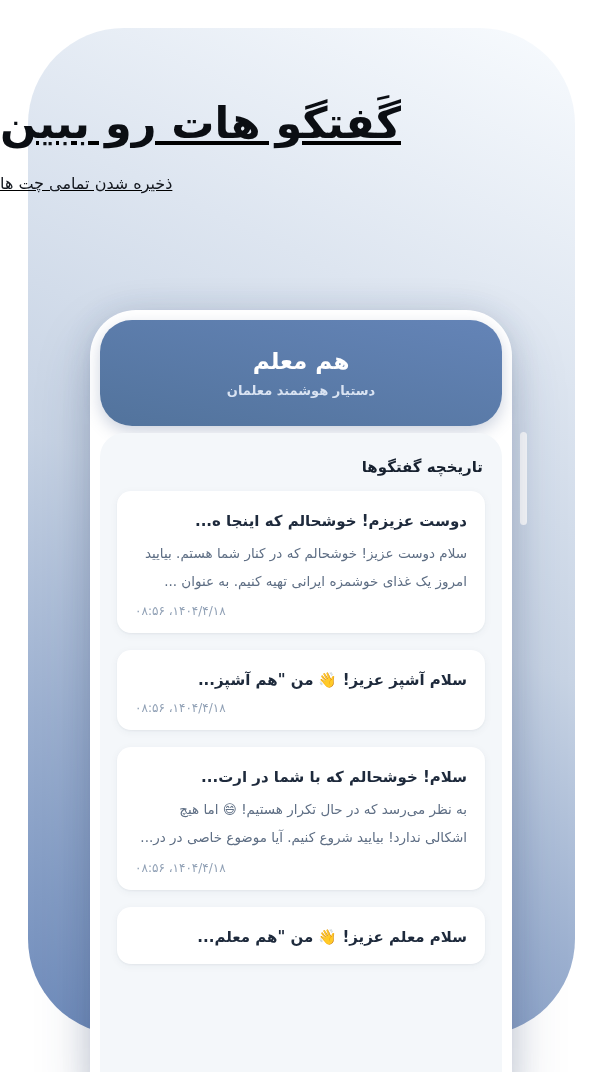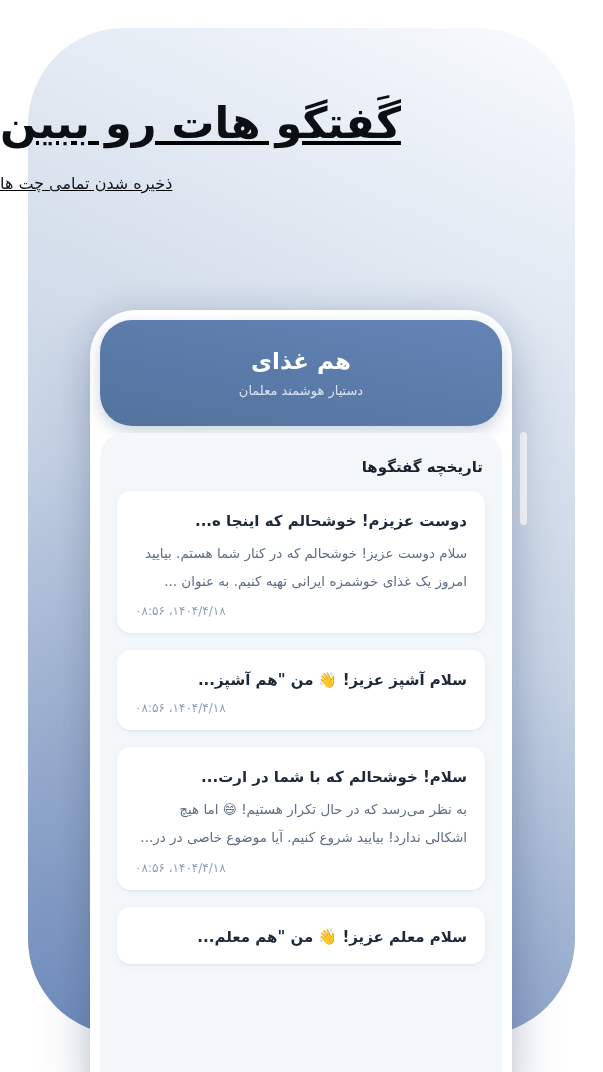--- a/index.html
+++ b/index.html
@@ -89,20 +89,21 @@
     box-shadow:0 6px 16px rgba(74,98,140,.28);
   }
   .app-title{
     color:#ffffff;
     font-size:23px;
     font-weight:bold;
   }
   .app-subtitle{
     color:#d9e3f2;
     font-size:13px;
+    font-weight:bold;
   }
   .phone-screen{
     margin-top:7px;
     height:667px;
     background:var(--screen-bg);
     border-radius:24px 24px 0 0;
     overflow:hidden;
   }
   .section-title{
     padding:25px 19px 15px;
@@ -149,21 +150,21 @@
 
 <div class="hero-text" dir="rtl">
   <div class="hero-title">گَفتگو هات رو ببین</div>
   <div class="hero-subtitle">ذخیره شدن تمامی چت ها</div>
 </div>
 
 <div class="side-button"></div>
 
 <div class="phone">
   <div class="phone-header">
-    <div class="app-title">هم غذای</div>
+    <div class="app-title">هم معلم</div>
     <div class="app-subtitle">دستیار هوشمند معلمان</div>
   </div>
   <div class="phone-screen">
     <div class="section-title">تاریخچه گفتگوها</div>
 
     <div class="chat-card">
       <div class="chat-title">دوست عزیزم! خوشحالم که اینجا ه...</div>
       <div class="chat-preview">سلام دوست عزیز! خوشحالم که در کنار شما هستم. بیایید امروز یک غذای خوشمزه ایرانی تهیه کنیم. به عنوان ...</div>
       <div class="chat-time">۱۴۰۴/۴/۱۸، ۰۸:۵۶</div>
     </div>

